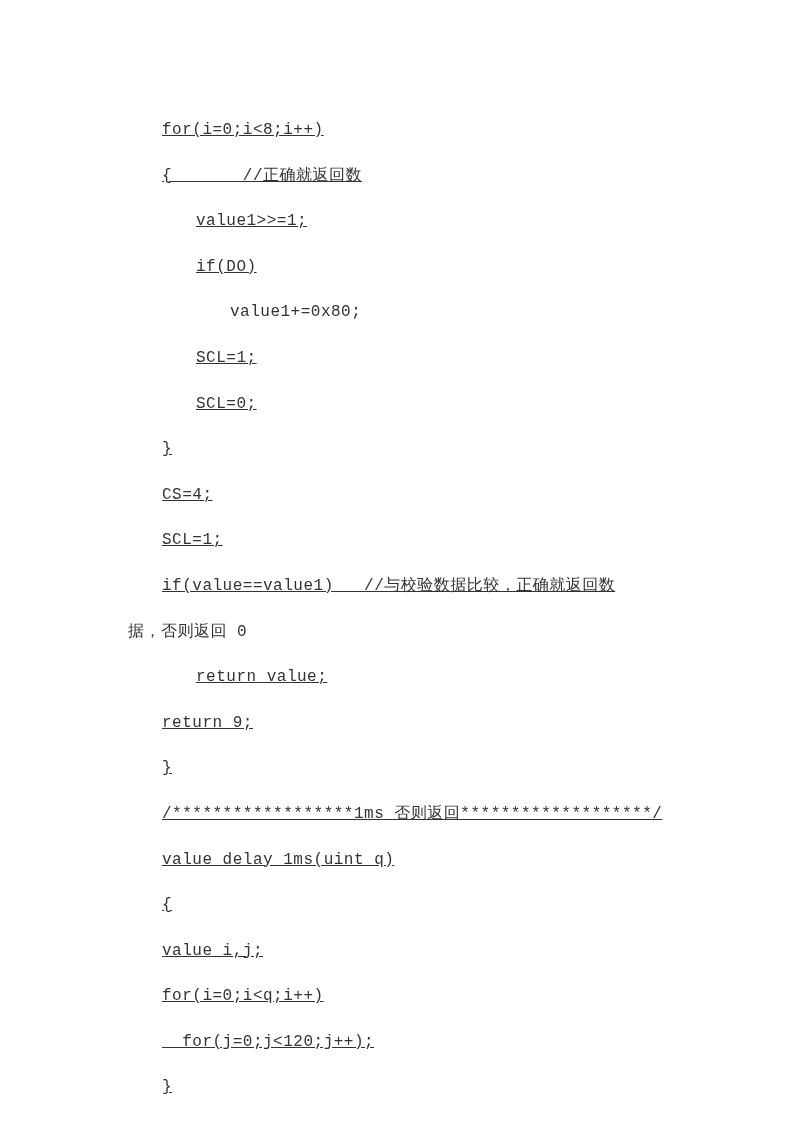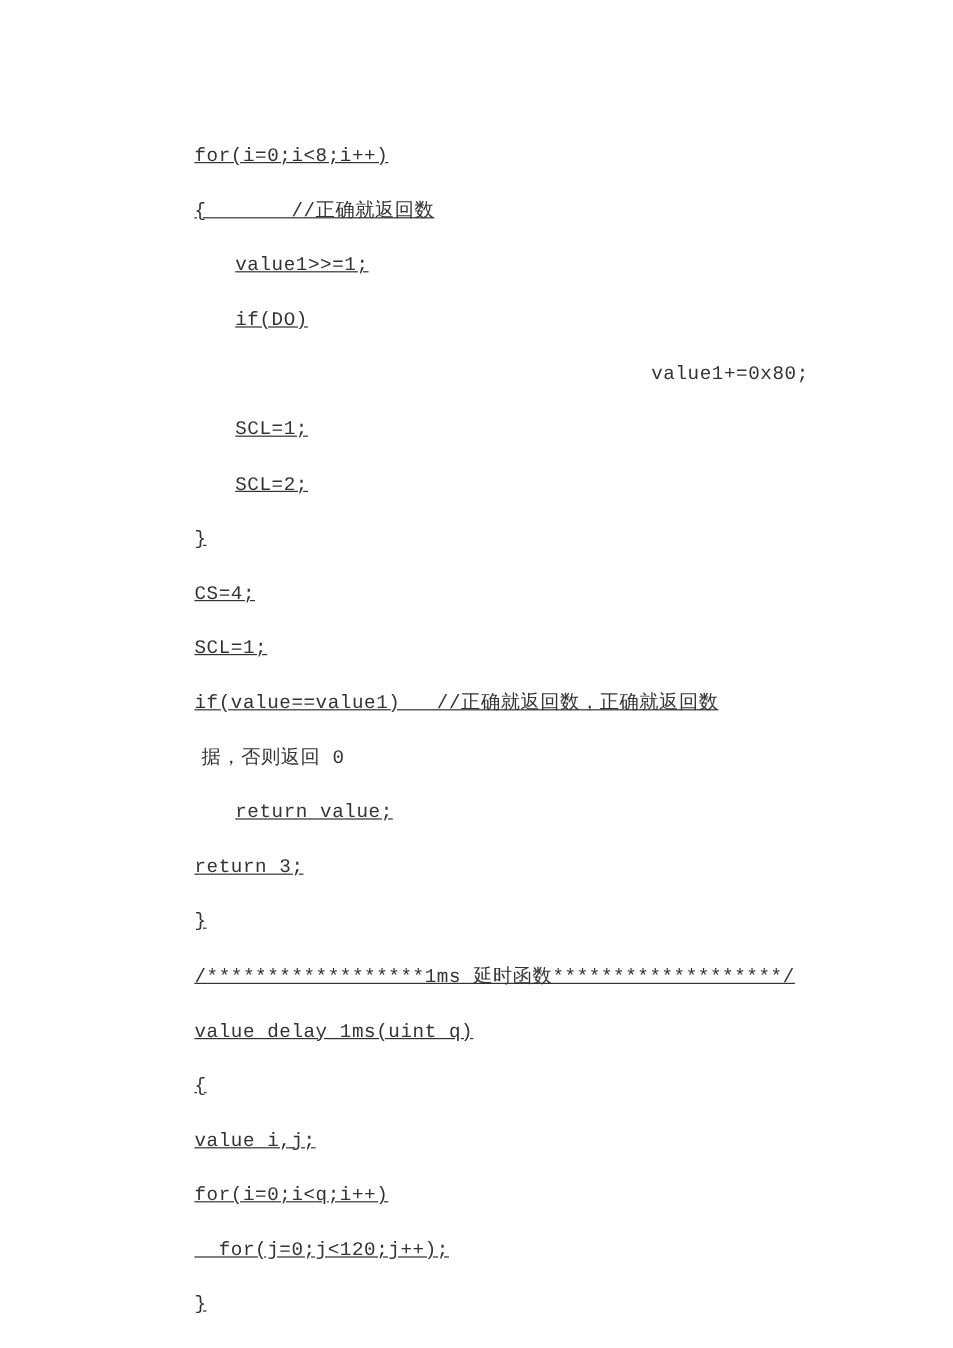--- a/index.html
+++ b/index.html
@@ -26,44 +26,42 @@
     .indent-1 {
       padding-left: 34px;
       text-decoration: underline;
     }
     .indent-2 {
       padding-left: 68px;
       text-decoration: underline;
     }
     .indent-3 {
       padding-left: 102px;
-      text-align: right;
     }
     .wrap-line {
       padding-left: 0;
-      margin-left: 40px;
     }
   </style>
 </head>
 <body>
 
 <div class="code-line indent-1">for(i=0;i&lt;8;i++)</div>
 <div class="code-line indent-1">{       //正确就返回数</div>
 <div class="code-line indent-2">value1&gt;&gt;=1;</div>
 <div class="code-line indent-2">if(DO)</div>
 <div class="code-line indent-3">value1+=0x80;</div>
 <div class="code-line indent-2">SCL=1;</div>
-<div class="code-line indent-2">SCL=2;</div>
+<div class="code-line indent-2">SCL=0;</div>
 <div class="code-line indent-1">}</div>
 <div class="code-line indent-1">CS=4;</div>
 <div class="code-line indent-1">SCL=1;</div>
-<div class="code-line indent-1">if(value==value1)   //正确就返回数，正确就返回数</div>
+<div class="code-line indent-1">if(value==value1)   //与校验数据比较，正确就返回数</div>
 <div class="code-line wrap-line">据，否则返回 0</div>
 <div class="code-line indent-2">return value;</div>
-<div class="code-line indent-1">return 3;</div>
+<div class="code-line indent-1">return 9;</div>
 <div class="code-line indent-1">}</div>
-<div class="code-line indent-1">/******************1ms 延时函数*******************/</div>
+<div class="code-line indent-1">/******************1ms 否则返回*******************/</div>
 <div class="code-line indent-1">value delay_1ms(uint q)</div>
 <div class="code-line indent-1">{</div>
 <div class="code-line indent-1">value i,j;</div>
 <div class="code-line indent-1">for(i=0;i&lt;q;i++)</div>
 <div class="code-line indent-1">  for(j=0;j&lt;120;j++);</div>
 <div class="code-line indent-1">}</div>
 
 </body></html>

